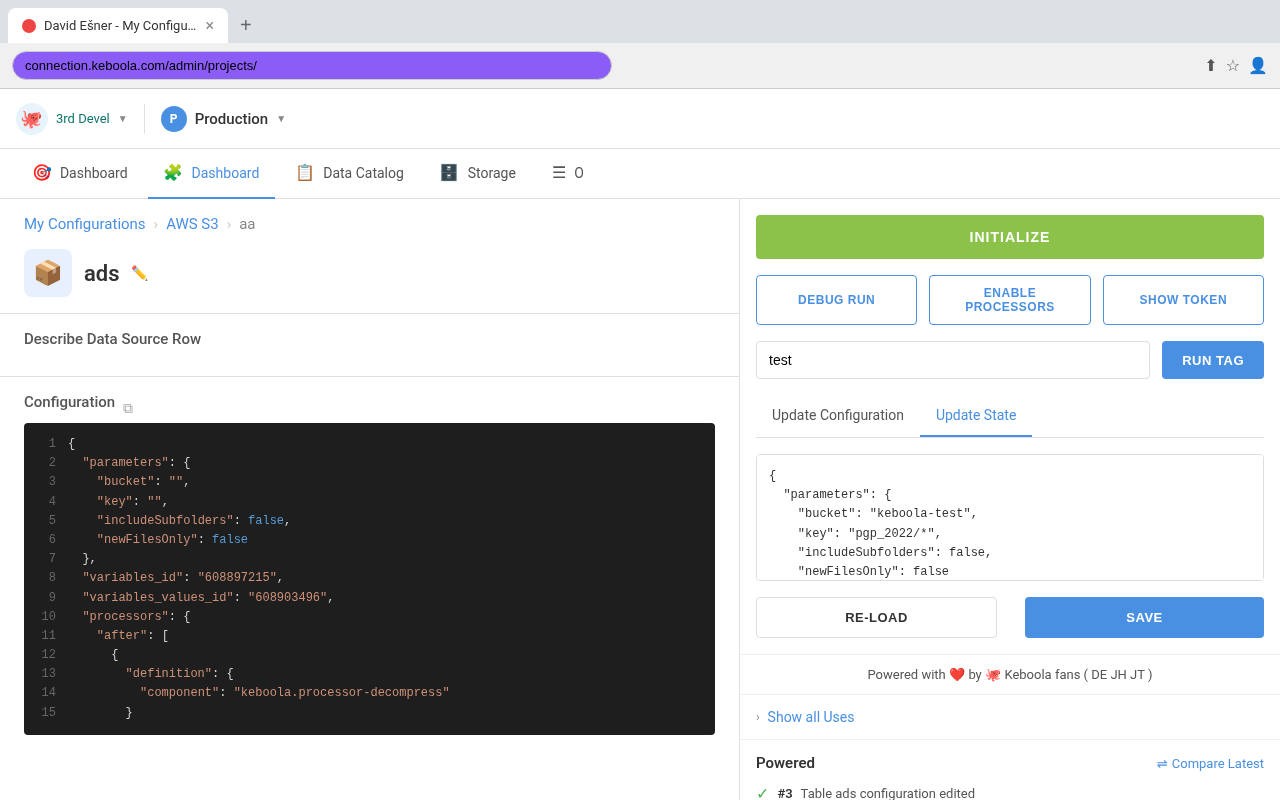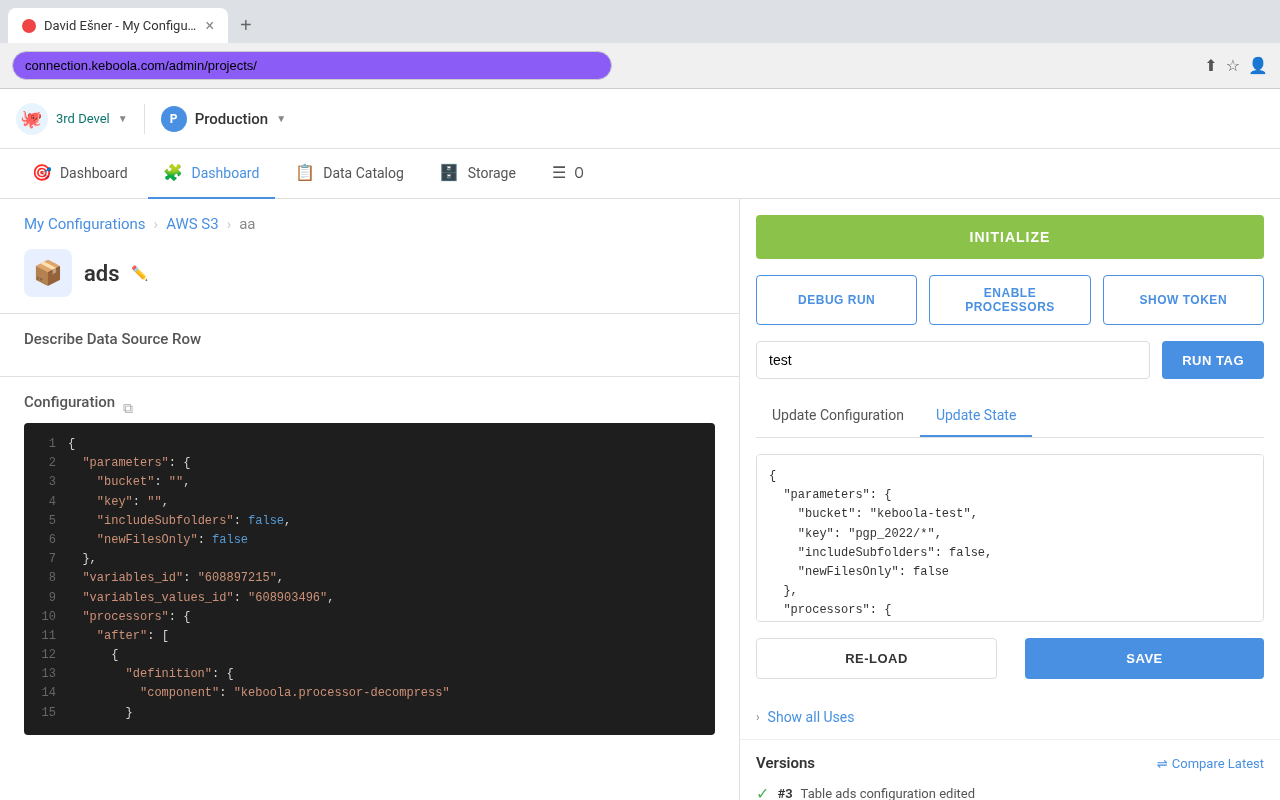--- a/index.html
+++ b/index.html
@@ -298,29 +298,33 @@
   },
   "processors": {
     "after": [
       {</textarea>
 
       <div class="bottom-buttons">
         <button class="reload-btn">RE-LOAD</button>
         <button class="save-btn">SAVE</button>
       </div>
 
+      <div class="powered-by">
+        <span>Powered with ❤️ by 🐙 Keboola fans</span>
+        <span>( DE JH JT )</span>
+      </div>
 
       <div class="show-all-uses">
         <span class="chevron-icon">›</span>
         <span>Show all Uses</span>
       </div>
 
       <div class="versions-section">
         <div class="versions-header">
-          <span class="versions-title">Versions</span>
+          <span class="versions-title">Powered</span>
           <span class="compare-link">
             <span>⇌</span>
             <span>Compare Latest</span>
           </span>
         </div>
         <div class="version-item">
           <span class="version-check">✓</span>
           <span class="version-num">#3</span>
           <span>Table ads configuration edited</span>
         </div>

